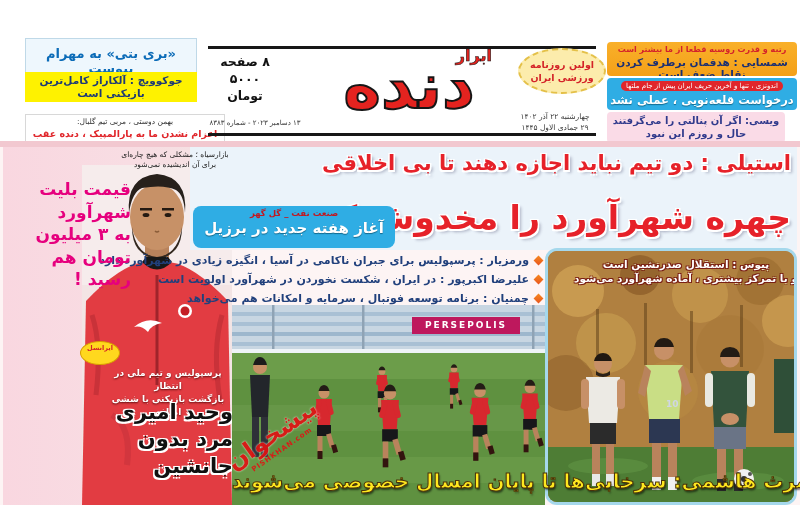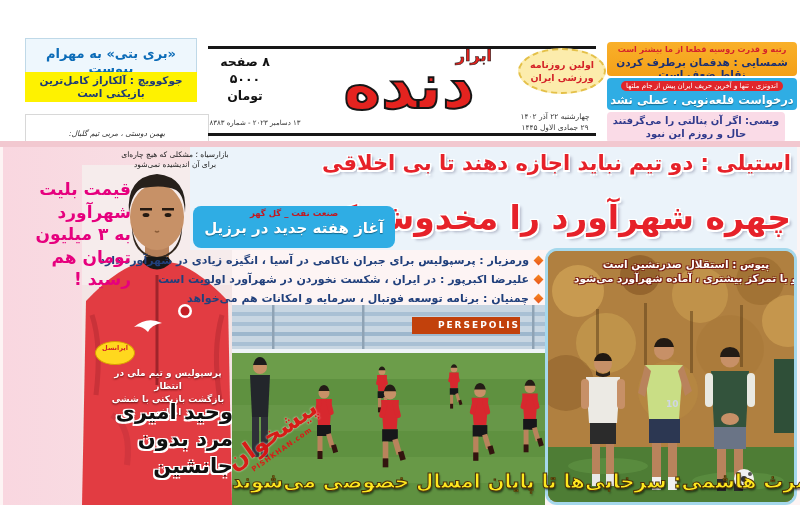--- a/index.html
+++ b/index.html
@@ -11,21 +11,21 @@
   .kicker { font-weight:400; }
   .headline { font-weight:700; }
 
   .box-basket { left:25px; top:38px; width:172px; height:42px; background:#eef7fd; border:1px solid #bfd9e8; padding-top:4px; }
   .box-basket .kicker { font-size:8.5px; color:#2f86c4; }
   .box-basket .headline { font-size:13px; color:#0c6cb8; margin-top:3px; }
 
   .box-djoko { left:25px; top:72px; width:172px; height:30px; background:#fef200; padding-top:2px; }
   .box-djoko .headline { font-size:10.5px; color:#1d3a75; line-height:13px; }
 
-  .box-goalball { left:25px; top:114px; width:184px; height:29px; background:#ffffff; border:1px solid #d8d8d8; padding-top:14px;font-style:italic; }
+  .box-goalball { left:25px; top:114px; width:200px; height:29px; background:#ffffff; border:1px solid #d8d8d8; padding-top:2px; }
   .box-goalball .kicker { font-size:7.5px; color:#333; }
   .box-goalball .headline { font-size:9.5px; color:#e0262b; margin-top:2px; }
 
   .rule { position:absolute; background:#171717; }
   .rule-top { left:208px; top:46px; width:388px; height:3px; }
   .rule-bottom { left:208px; top:133px; width:388px; height:3px; }
 
   .pages-price { position:absolute; left:210px; top:53px; width:70px; text-align:center; font-weight:700; font-size:12.5px; color:#111; line-height:17px; }
   .issue-line { position:absolute; left:205px; top:119px; width:100px; font-size:7px; color:#333; text-align:center; }
 
@@ -50,21 +50,21 @@
   .pink-band { position:absolute; left:0; top:141px; width:800px; height:6px; background:#f2c8d0; }
 
   
   .main-bg { position:absolute; left:0; top:147px; width:800px; height:358px; background:#fdf4f4; }
 
   
   .left-region { position:absolute; left:3px; top:147px; width:229px; height:358px; background:linear-gradient(90deg,#f9d7e0 0%,#f8dde3 55%,#f3e2e2 100%); overflow:hidden; }
   .left-region svg { position:absolute; right:0; bottom:0; }
   .sidebar-kicker { position:absolute; left:118px; top:3px; width:108px; text-align:center; font-size:7.5px; color:#1c1c1c; line-height:10px; z-index:3; }
   .sidebar-headline { position:absolute; left:6px; top:31px; width:122px; text-align:right; font-size:17px; font-weight:700; color:#e6007e; line-height:22.5px; z-index:3; }
-  .irancell-badge { position:absolute; left:92px; top:194px; width:40px; height:24px; background:#ffd81e; border:1px solid #d89d00; border-radius:50%; text-align:center; font-size:6.5px; font-weight:700; color:#d42328; line-height:13px; z-index:3; }
+  .irancell-badge { position:absolute; left:77px; top:194px; width:40px; height:24px; background:#ffd81e; border:1px solid #d89d00; border-radius:50%; text-align:center; font-size:6.5px; font-weight:700; color:#d42328; line-height:13px; z-index:3; }
   .player-kicker { position:absolute; left:98px; top:220px; width:134px; text-align:center; font-size:9px; font-weight:700; color:#ffffff; line-height:13px; text-shadow:0 1px 2px rgba(60,0,0,.8); z-index:3; }
   .player-headline { position:absolute; left:88px; top:252px; width:142px; text-align:right; font-size:21px; font-weight:700; color:#101010; line-height:27px; z-index:3;
     text-shadow:-1.5px -1.5px 0 #fff, 1.5px -1.5px 0 #fff, -1.5px 1.5px 0 #fff, 1.5px 1.5px 0 #fff; }
 
   
   .headline-block { position:absolute; left:190px; top:147px; width:607px; height:103px; background:#ebf3fa; }
   .main-headline { position:absolute; right:6px; white-space:nowrap; font-weight:700; color:#e62129;
     text-shadow:-1.5px -1.5px 0 #fff, 1.5px -1.5px 0 #fff, -1.5px 1.5px 0 #fff, 1.5px 1.5px 0 #fff, 3px 3px 3px rgba(40,40,80,.3); }
   .mh-line1 { top:4px; font-size:21px; }
   .mh-line2 { top:51px; font-size:33px; }
@@ -72,21 +72,21 @@
   .brazil-box .kicker { font-size:8.5px; font-weight:700; color:#c01922; }
   .brazil-box .headline { font-size:15px; font-weight:700; color:#ffffff; margin-top:1px; text-shadow:0 1px 1px #14688c; }
 
   
   .bullets { position:absolute; left:198px; top:251px; width:344px; list-style:none; direction:rtl; }
   .bullets li { display:flex; align-items:center; height:19px; font-size:11px; font-weight:700; color:#21407c; white-space:nowrap; }
   .diamond { display:inline-block; width:7px; height:7px; background:linear-gradient(135deg,#f6891f,#e8541d); transform:rotate(45deg); margin-left:6px; flex:0 0 auto; }
 
   
   .center-photo { position:absolute; left:232px; top:305px; width:313px; height:200px; overflow:hidden; }
-  .persepolis-banner { position:absolute; left:180px; top:12px; width:108px; height:17px; background:#c2410c; color:#fff; font-size:9px; font-weight:700; letter-spacing:2px; text-align:right; line-height:17px; z-index:2; }
+  .persepolis-banner { position:absolute; left:180px; top:12px; width:108px; height:17px; background:#be185d; color:#fff; font-size:9px; font-weight:700; letter-spacing:2px; text-align:center; line-height:17px; z-index:2; }
 
   
   .right-photo { position:absolute; left:545px; top:248px; width:252px; height:257px; border:3px solid #a5d8ec; border-radius:12px; overflow:hidden; background:#b08040; }
   .right-caption { position:absolute; left:19px; top:6px; width:238px; text-align:center; font-size:10.5px; font-weight:700; color:#ffffff; line-height:14px; z-index:2;
     text-shadow:-1px -1px 0 #7a1f14, 1px -1px 0 #7a1f14, -1px 1px 0 #7a1f14, 1px 1px 0 #7a1f14; }
   .player-number { position:absolute; left:118px; top:148px; font-size:9px; font-weight:700; color:#cfd6e4; z-index:2; }
 
   
   .bottom-headline { position:absolute; left:232px; top:469px; width:562px; text-align:center; font-size:20px; font-weight:700; color:#ffe81f; z-index:5; white-space:nowrap;
     -webkit-text-stroke:1px #4a3208; text-shadow:1px 2px 2px rgba(0,0,0,.55); }

